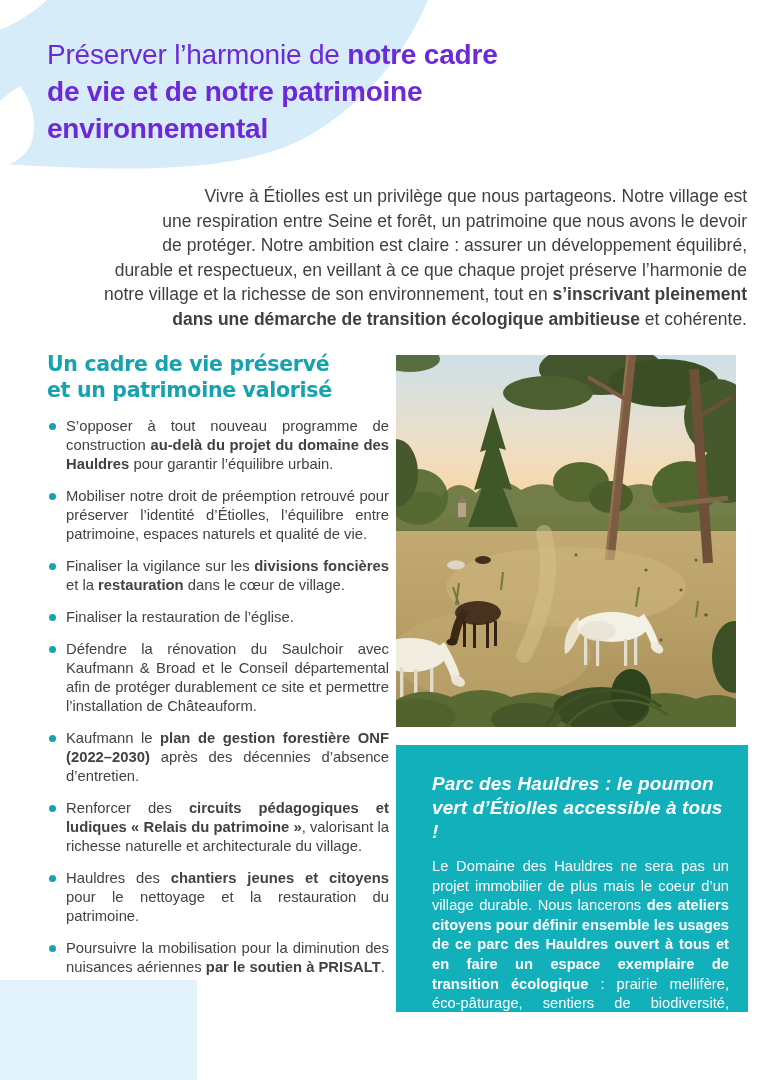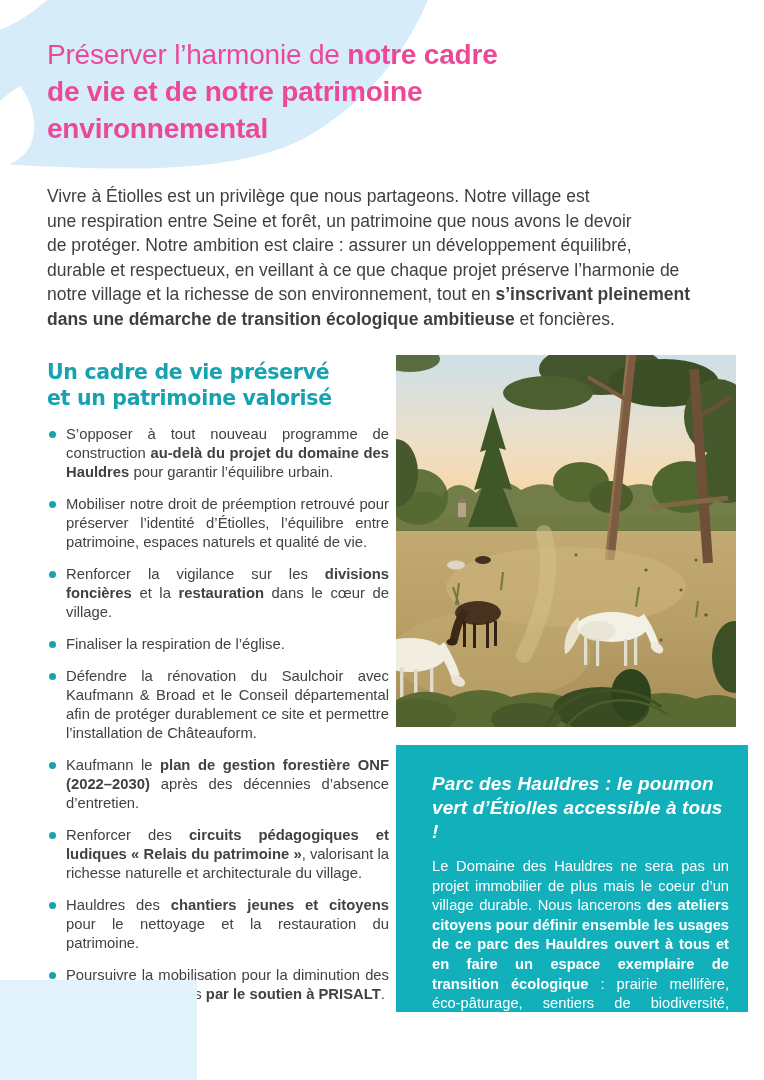--- a/index.html
+++ b/index.html
@@ -12,32 +12,32 @@
   *{margin:0;padding:0;box-sizing:border-box;}
   html,body{background:#ffffff;}
   body{font-family:"Liberation Sans",sans-serif;color:var(--text);}
   .page{position:relative;width:764px;height:1080px;margin:0 auto;background:#fff;overflow:hidden;}
 
   .header-svg{position:absolute;left:0;top:0;width:764px;height:176px;display:block;}
   .header-svg .swoosh{fill:var(--headerblue);}
   .header-svg .cut{fill:#ffffff;}
 
   .page-title{position:absolute;left:47px;top:36px;width:600px;
-    font-size:28px;line-height:37px;font-weight:400;color:#ec4899;
+    font-size:28px;line-height:37px;font-weight:400;color:#6d28d9;
     white-space:pre-line;letter-spacing:-0.2px;}
   .page-title b{font-weight:700;}
 
   .intro{position:absolute;left:47px;top:184px;width:700px;
-    font-size:17.5px;line-height:24.6px;white-space:pre-line;color:#3f3f3e;}
+    font-size:17.5px;line-height:24.6px;white-space:pre-line;color:#3f3f3e;text-align:right;}
   .intro b{font-weight:700;}
 
   .left-col{position:absolute;left:47px;top:351px;width:342px;}
   .section-heading{font-family:"DejaVu Sans",sans-serif;
     color:var(--accent);font-size:20.5px;line-height:26px;font-weight:700;
-    white-space:pre-line;letter-spacing:-0.3px;margin-bottom:14px;margin-top:8px;}
+    white-space:pre-line;letter-spacing:-0.3px;margin-bottom:14px;}
   .bullets{list-style:none;display:flex;flex-direction:column;gap:13px;}
   .bullets li{display:flex;align-items:flex-start;justify-content:flex-end;}
   .dot{flex:0 0 7px;width:7px;height:7px;border-radius:50%;
     background:var(--accent);margin:6px 10px 0 2px;}
   .bullets p{flex:1;font-size:14.8px;line-height:19px;text-align:justify;color:#424241;}
   .bullets p b{font-weight:700;}
 
   .photo{position:absolute;left:396px;top:355px;width:340px;height:372px;overflow:hidden;}
   .photo svg{display:block;width:100%;height:100%;}
 
@@ -64,41 +64,41 @@
 
   <h1 class="page-title"><span>Préserver l’harmonie de </span><b>notre cadre
 de vie et de notre patrimoine
 environnemental</b></h1>
 
   <p class="intro"><span>Vivre à Étiolles est un privilège que nous partageons. Notre village est
 une respiration entre Seine et forêt, un patrimoine que nous avons le devoir
 de protéger. Notre ambition est claire : assurer un développement équilibré,
 durable et respectueux, en veillant à ce que chaque projet préserve l’harmonie de
 notre village et la richesse de son environnement, tout en </span><b>s’inscrivant pleinement
-dans une démarche de transition écologique ambitieuse</b><span> et foncières.</span></p>
+dans une démarche de transition écologique ambitieuse</b><span> et cohérente.</span></p>
 
   <section class="left-col">
     <h2 class="section-heading">Un cadre de vie préservé
 et un patrimoine valorisé</h2>
     <ul class="bullets" id="bullet-list">
         <li>
           <span class="dot"></span>
           <p><span>S’opposer à tout nouveau programme de construction </span><b>au-delà du projet du domaine des Hauldres</b><span> pour garantir l’équilibre urbain.</span></p>
         </li>
         <li>
           <span class="dot"></span>
           <p><span>Mobiliser notre droit de préemption retrouvé pour préserver l’identité d’Étiolles, l’équilibre entre patrimoine, espaces naturels et qualité de vie.</span></p>
         </li>
         <li>
           <span class="dot"></span>
-          <p><span>Renforcer la vigilance sur les </span><b>divisions foncières</b><span> et la </span><b>restauration</b><span> dans le cœur de village.</span></p>
-        </li>
-        <li>
-          <span class="dot"></span>
-          <p><span>Finaliser la respiration de l’église.</span></p>
+          <p><span>Finaliser la vigilance sur les </span><b>divisions foncières</b><span> et la </span><b>restauration</b><span> dans le cœur de village.</span></p>
+        </li>
+        <li>
+          <span class="dot"></span>
+          <p><span>Finaliser la restauration de l’église.</span></p>
         </li>
         <li>
           <span class="dot"></span>
           <p><span>Défendre la rénovation du Saulchoir avec Kaufmann &amp; Broad et le Conseil départemental afin de protéger durablement ce site et permettre l’installation de Châteauform.</span></p>
         </li>
         <li>
           <span class="dot"></span>
           <p><span>Kaufmann le </span><b>plan de gestion forestière ONF (2022–2030)</b><span> après des décennies d’absence d’entretien.</span></p>
         </li>
         <li>

